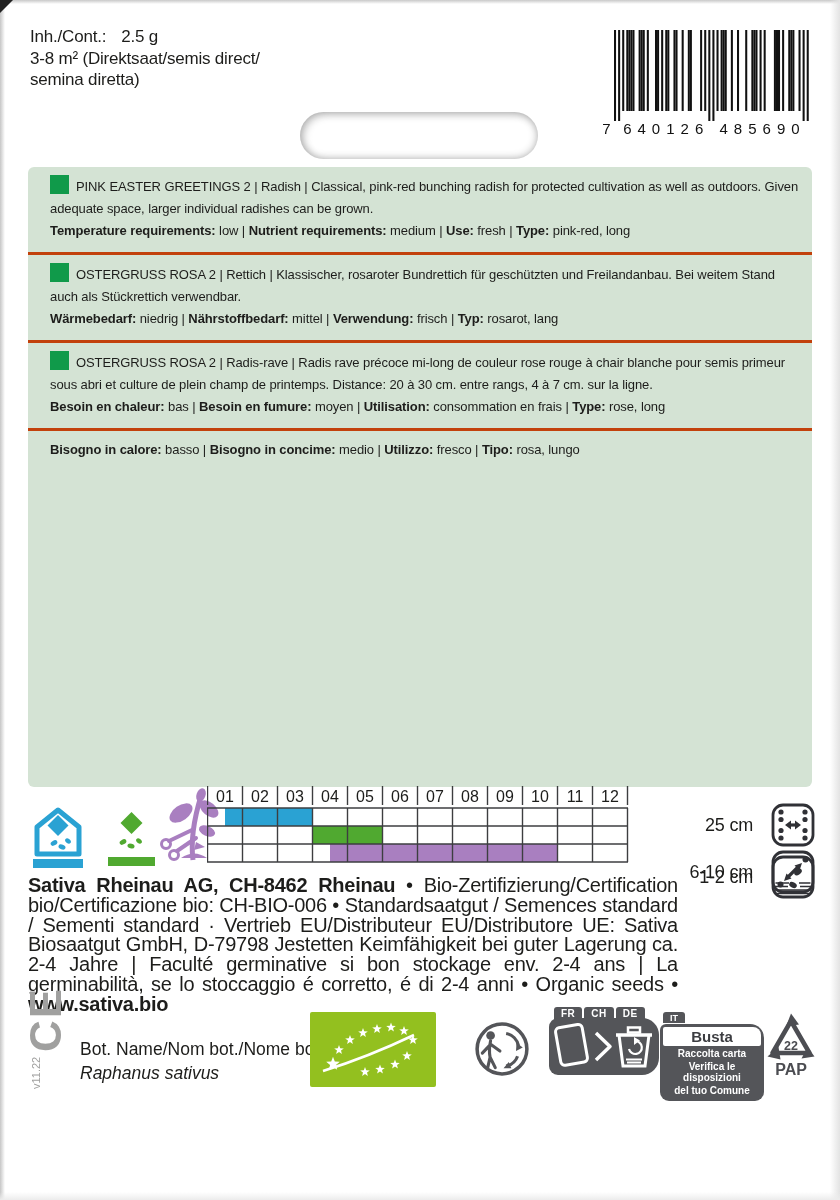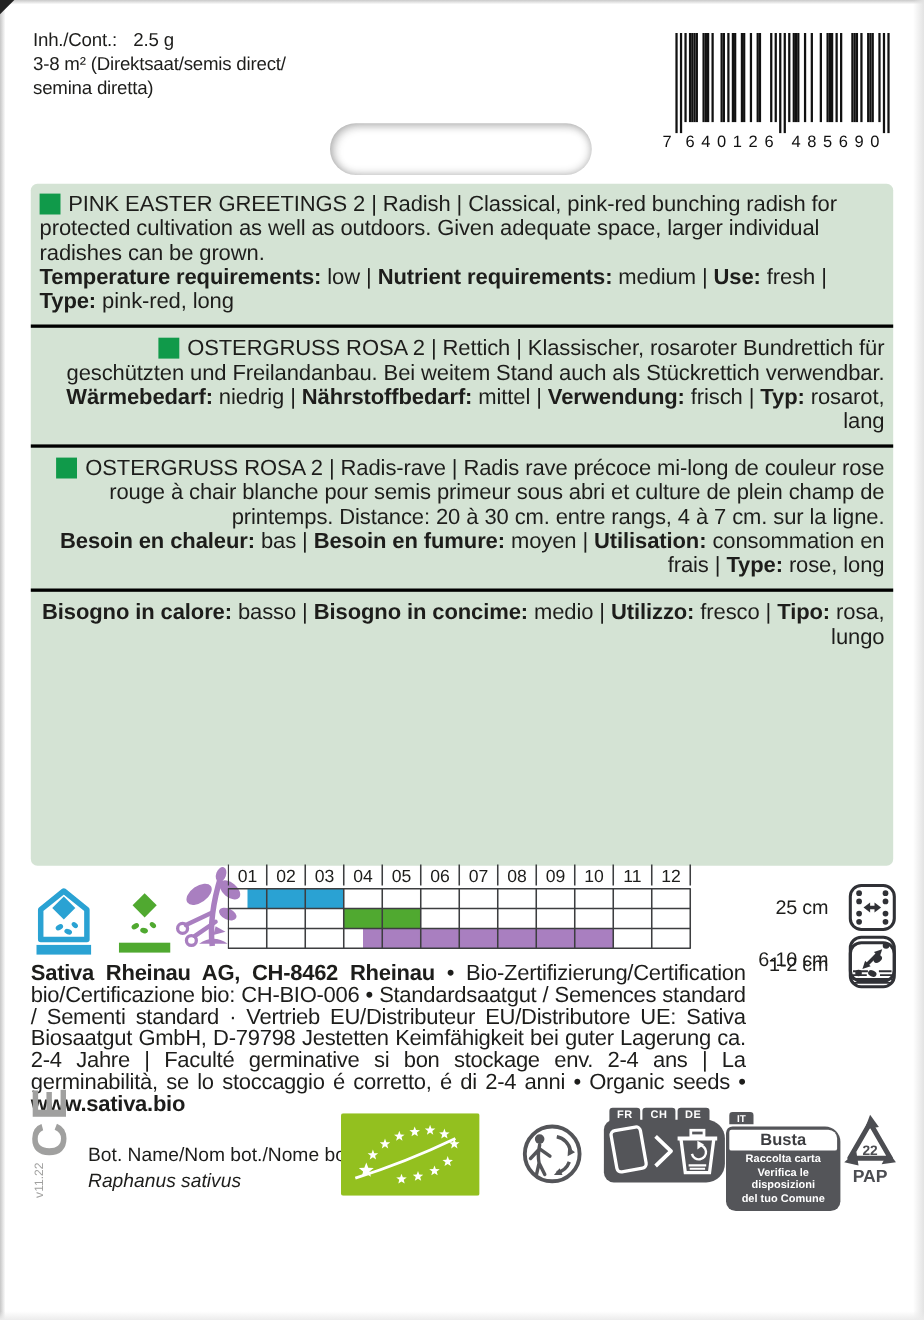--- a/index.html
+++ b/index.html
@@ -21,22 +21,22 @@
   .top-info{position:absolute;left:30px;top:26px;font-size:17px;line-height:21.5px;letter-spacing:-0.2px;}
   .ti-label{margin-right:15px;}
 
   .barcode{position:absolute;left:600px;top:30px;width:216px;height:106px;}
 
   .hang-hole{position:absolute;left:300px;top:112px;width:238px;height:47px;border-radius:24px;background:#fff;
     box-shadow:inset 0 0 9px rgba(0,0,0,.30), inset 4px 3px 9px rgba(0,0,0,.14);}
 
   .green-panel{position:absolute;left:28px;top:167px;width:784px;height:620px;
     background:#d4e3d4;border-radius:6px;}
-  .section{padding:8px 8px 10px 8px;font-size:20px;line-height:22px;letter-spacing:-0.1px;}
-  .section + .section{border-top:3px solid #000000;text-align:right;}
+  .section{padding:8px 8px 10px 22px;font-size:13px;line-height:22px;letter-spacing:-0.1px;}
+  .section + .section{border-top:3px solid #c2410c;}
   .section p{margin:0;}
   .sq{display:inline-block;width:19px;height:19px;background:#109a4a;margin-right:7px;vertical-align:-3px;}
   b{font-weight:700;}
 
   .calendar{position:absolute;left:28px;top:780px;width:614px;height:96px;}
   .cal-icon{position:absolute;}
   .icon-greenhouse{left:5px;top:26px;width:50px;height:62px;}
   .icon-directsow{left:80px;top:30px;width:47px;height:58px;}
   .icon-harvest{left:131px;top:6px;width:60px;height:80px;}
   #cal-grid{position:absolute;left:179px;top:3px;width:422px;height:84px;}

